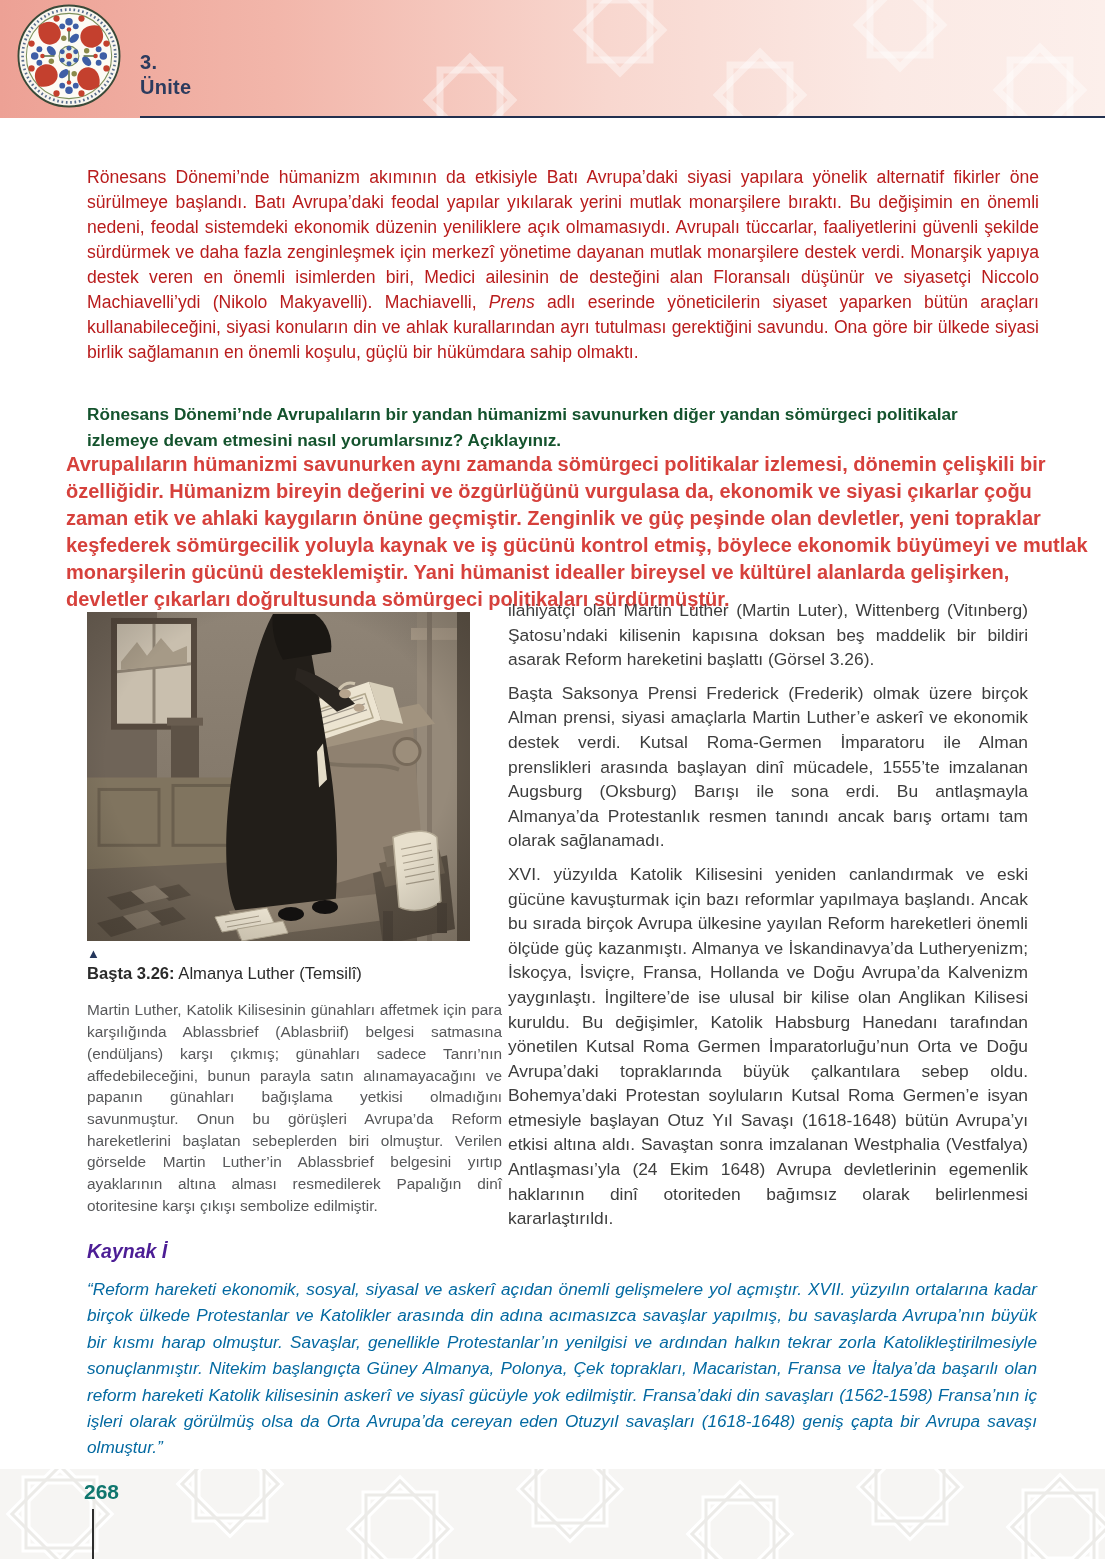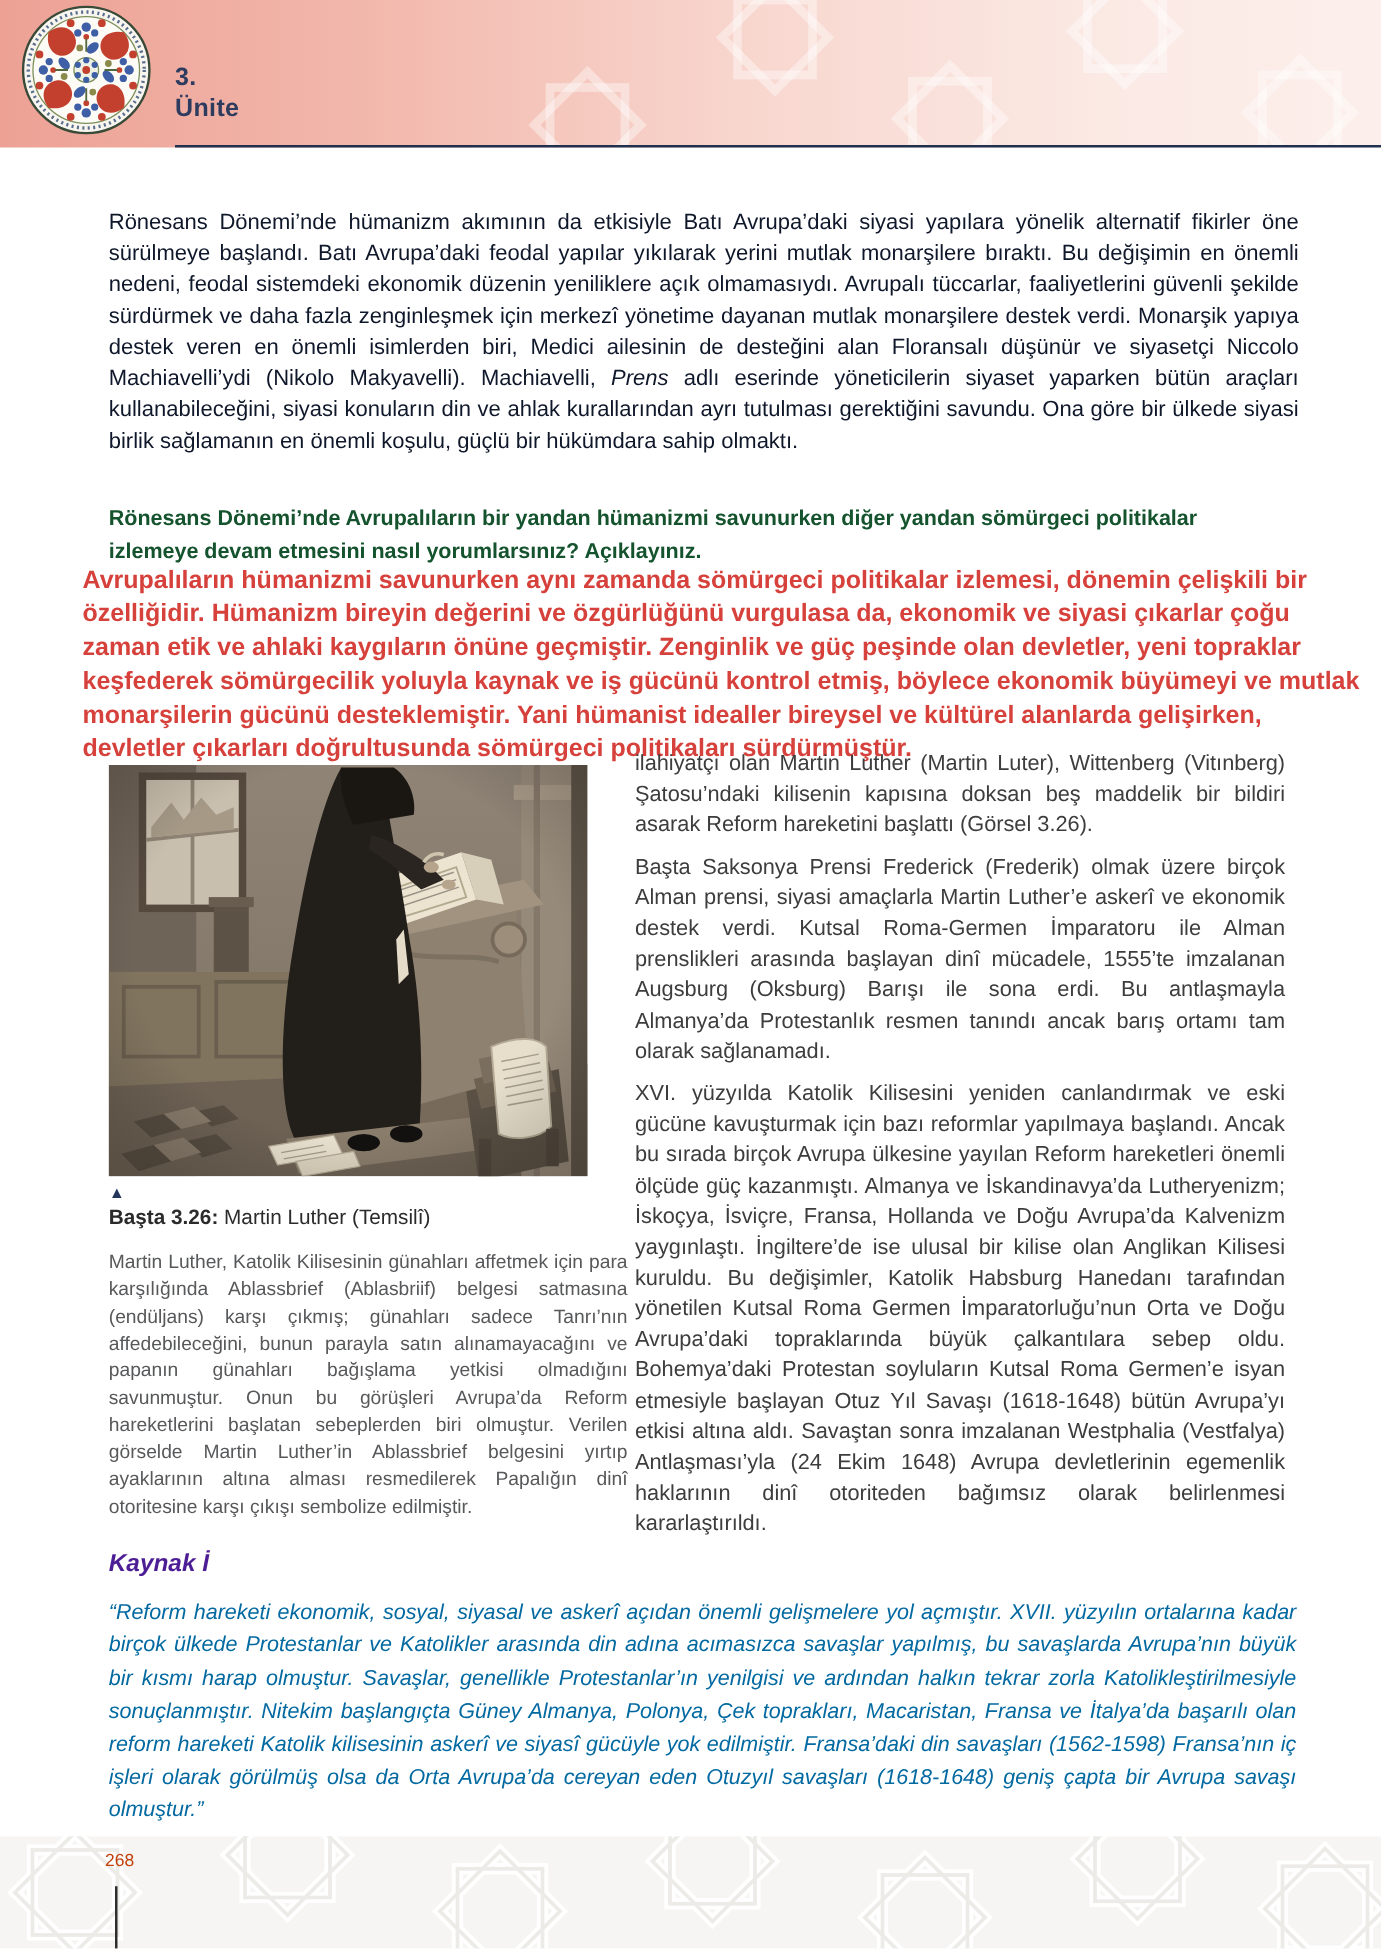--- a/index.html
+++ b/index.html
@@ -17,21 +17,21 @@
   .header-line{position:absolute;top:116px;left:140px;width:965px;height:2px;background:#22304f;}
   .medallion{position:absolute;top:4px;left:17px;width:104px;height:104px;}
   .unit-block{
     position:absolute;top:50px;left:140px;color:#2c3b5e;
     font-weight:bold;font-size:20px;line-height:25px;letter-spacing:.3px;
   }
 
   
   .intro{
     position:absolute;top:147px;left:87px;width:952px;
-    font-size:17.6px;line-height:25px;text-align:justify;color:#0f172a;
+    font-size:17.6px;line-height:25px;text-align:justify;color:#b91c1c;
   }
   .book-title{font-style:italic;}
 
   
   .question{
     position:absolute;top:384px;left:87px;width:945px;
     font-size:17.2px;line-height:26px;font-weight:bold;color:#14532d;
   }
 
   
@@ -63,21 +63,21 @@
   .source-heading{color:#4c1d95;font-size:19.5px;font-weight:bold;font-style:italic;}
   .source-quote{
     margin-top:13px;font-style:italic;font-size:17.2px;line-height:26.4px;
     text-align:justify;color:#0369a1;
   }
   .source-attrib{margin-top:5px;text-align:right;padding-right:45px;font-size:16.6px;color:#4a4a4a;}
   .source-attrib .mark{font-weight:bold;font-size:18px;vertical-align:top;}
 
   
   .footer-pattern{position:absolute;top:1469px;left:0;width:1105px;height:90px;z-index:0;}
-  .pageno{position:absolute;top:1480px;left:84px;font-size:14px;color:#c2410c;z-index:2;}
+  .pageno{position:absolute;top:1480px;left:84px;font-size:21px;color:#0f766e;z-index:2;font-weight:bold;}
   .pageno-line{position:absolute;top:1509px;left:92px;width:2px;height:50px;background:#2e2e2e;z-index:2;}
 </style>
 </head>
 <body>
 
 <div class="page">
 
   <div class="header">
     <svg class="header-pattern" viewBox="0 0 1105 118" aria-hidden="true">
       <defs>
@@ -236,21 +236,21 @@
         <path d="M317 259 L347 253"></path>
           <path d="M318 266 L348 260"></path>
           <path d="M319 273 L347 268"></path>
       </g>
       <rect x="296" y="300" width="10" height="30" fill="#4f463c"></rect>
       <rect x="350" y="292" width="10" height="30" fill="#4f463c"></rect>
       <rect width="383" height="330" fill="url(#vign)"></rect>
     </svg>
 
     <div class="figure-marker"><span>▲</span></div>
-    <div class="figure-caption"><span class="cap-label">Başta 3.26:</span><span> Martin Luther (Temsilî)</span></div>
+    <div class="figure-caption"><span class="cap-label">Başta 3.26:</span><span> Almanya Luther (Temsilî)</span></div>
     <p class="figure-desc">Martin Luther, Katolik Kilisesinin günahları affetmek için para karşılığında Ablassbrief (Ablasbriif) belgesi satmasına (endüljans) karşı çıkmış; günahları sadece Tanrı’nın affedebileceğini, bunun parayla satın alınamayacağını ve papanın günahları bağışlama yetkisi olmadığını savunmuştur. Onun bu görüşleri Avrupa’da Reform hareketlerini başlatan sebeplerden biri olmuştur. Verilen görselde Martin Luther’in Ablassbrief belgesini yırtıp ayaklarının altına alması resmedilerek Papalığın dinî otoritesine karşı çıkışı sembolize edilmiştir.</p>
   </div>
 
   <div class="right-col">
     <p>ilahiyatçı olan Martin Luther (Martin Luter), Wittenberg (Vitınberg) Şatosu’ndaki kilisenin kapısına doksan beş maddelik bir bildiri asarak Reform hareketini başlattı (Görsel 3.26).</p>
     <p>Başta Saksonya Prensi Frederick (Frederik) olmak üzere birçok Alman prensi, siyasi amaçlarla Martin Luther’e askerî ve ekonomik destek verdi. Kutsal Roma-Germen İmparatoru ile Alman prenslikleri arasında başlayan dinî mücadele, 1555’te imzalanan Augsburg (Oksburg) Barışı ile sona erdi. Bu antlaşmayla Almanya’da Protestanlık resmen tanındı ancak barış ortamı tam olarak sağlanamadı.</p>
     <p>XVI. yüzyılda Katolik Kilisesini yeniden canlandırmak ve eski gücüne kavuşturmak için bazı reformlar yapılmaya başlandı. Ancak bu sırada birçok Avrupa ülkesine yayılan Reform hareketleri önemli ölçüde güç kazanmıştı. Almanya ve İskandinavya’da Lutheryenizm; İskoçya, İsviçre, Fransa, Hollanda ve Doğu Avrupa’da Kalvenizm yaygınlaştı. İngiltere’de ise ulusal bir kilise olan Anglikan Kilisesi kuruldu. Bu değişimler, Katolik Habsburg Hanedanı tarafından yönetilen Kutsal Roma Germen İmparatorluğu’nun Orta ve Doğu Avrupa’daki topraklarında büyük çalkantılara sebep oldu. Bohemya’daki Protestan soyluların Kutsal Roma Germen’e isyan etmesiyle başlayan Otuz Yıl Savaşı (1618-1648) bütün Avrupa’yı etkisi altına aldı. Savaştan sonra imzalanan Westphalia (Vestfalya) Antlaşması’yla (24 Ekim 1648) Avrupa devletlerinin egemenlik haklarının dinî otoriteden bağımsız olarak belirlenmesi kararlaştırıldı.</p>
   </div>
 
   <div class="source">

